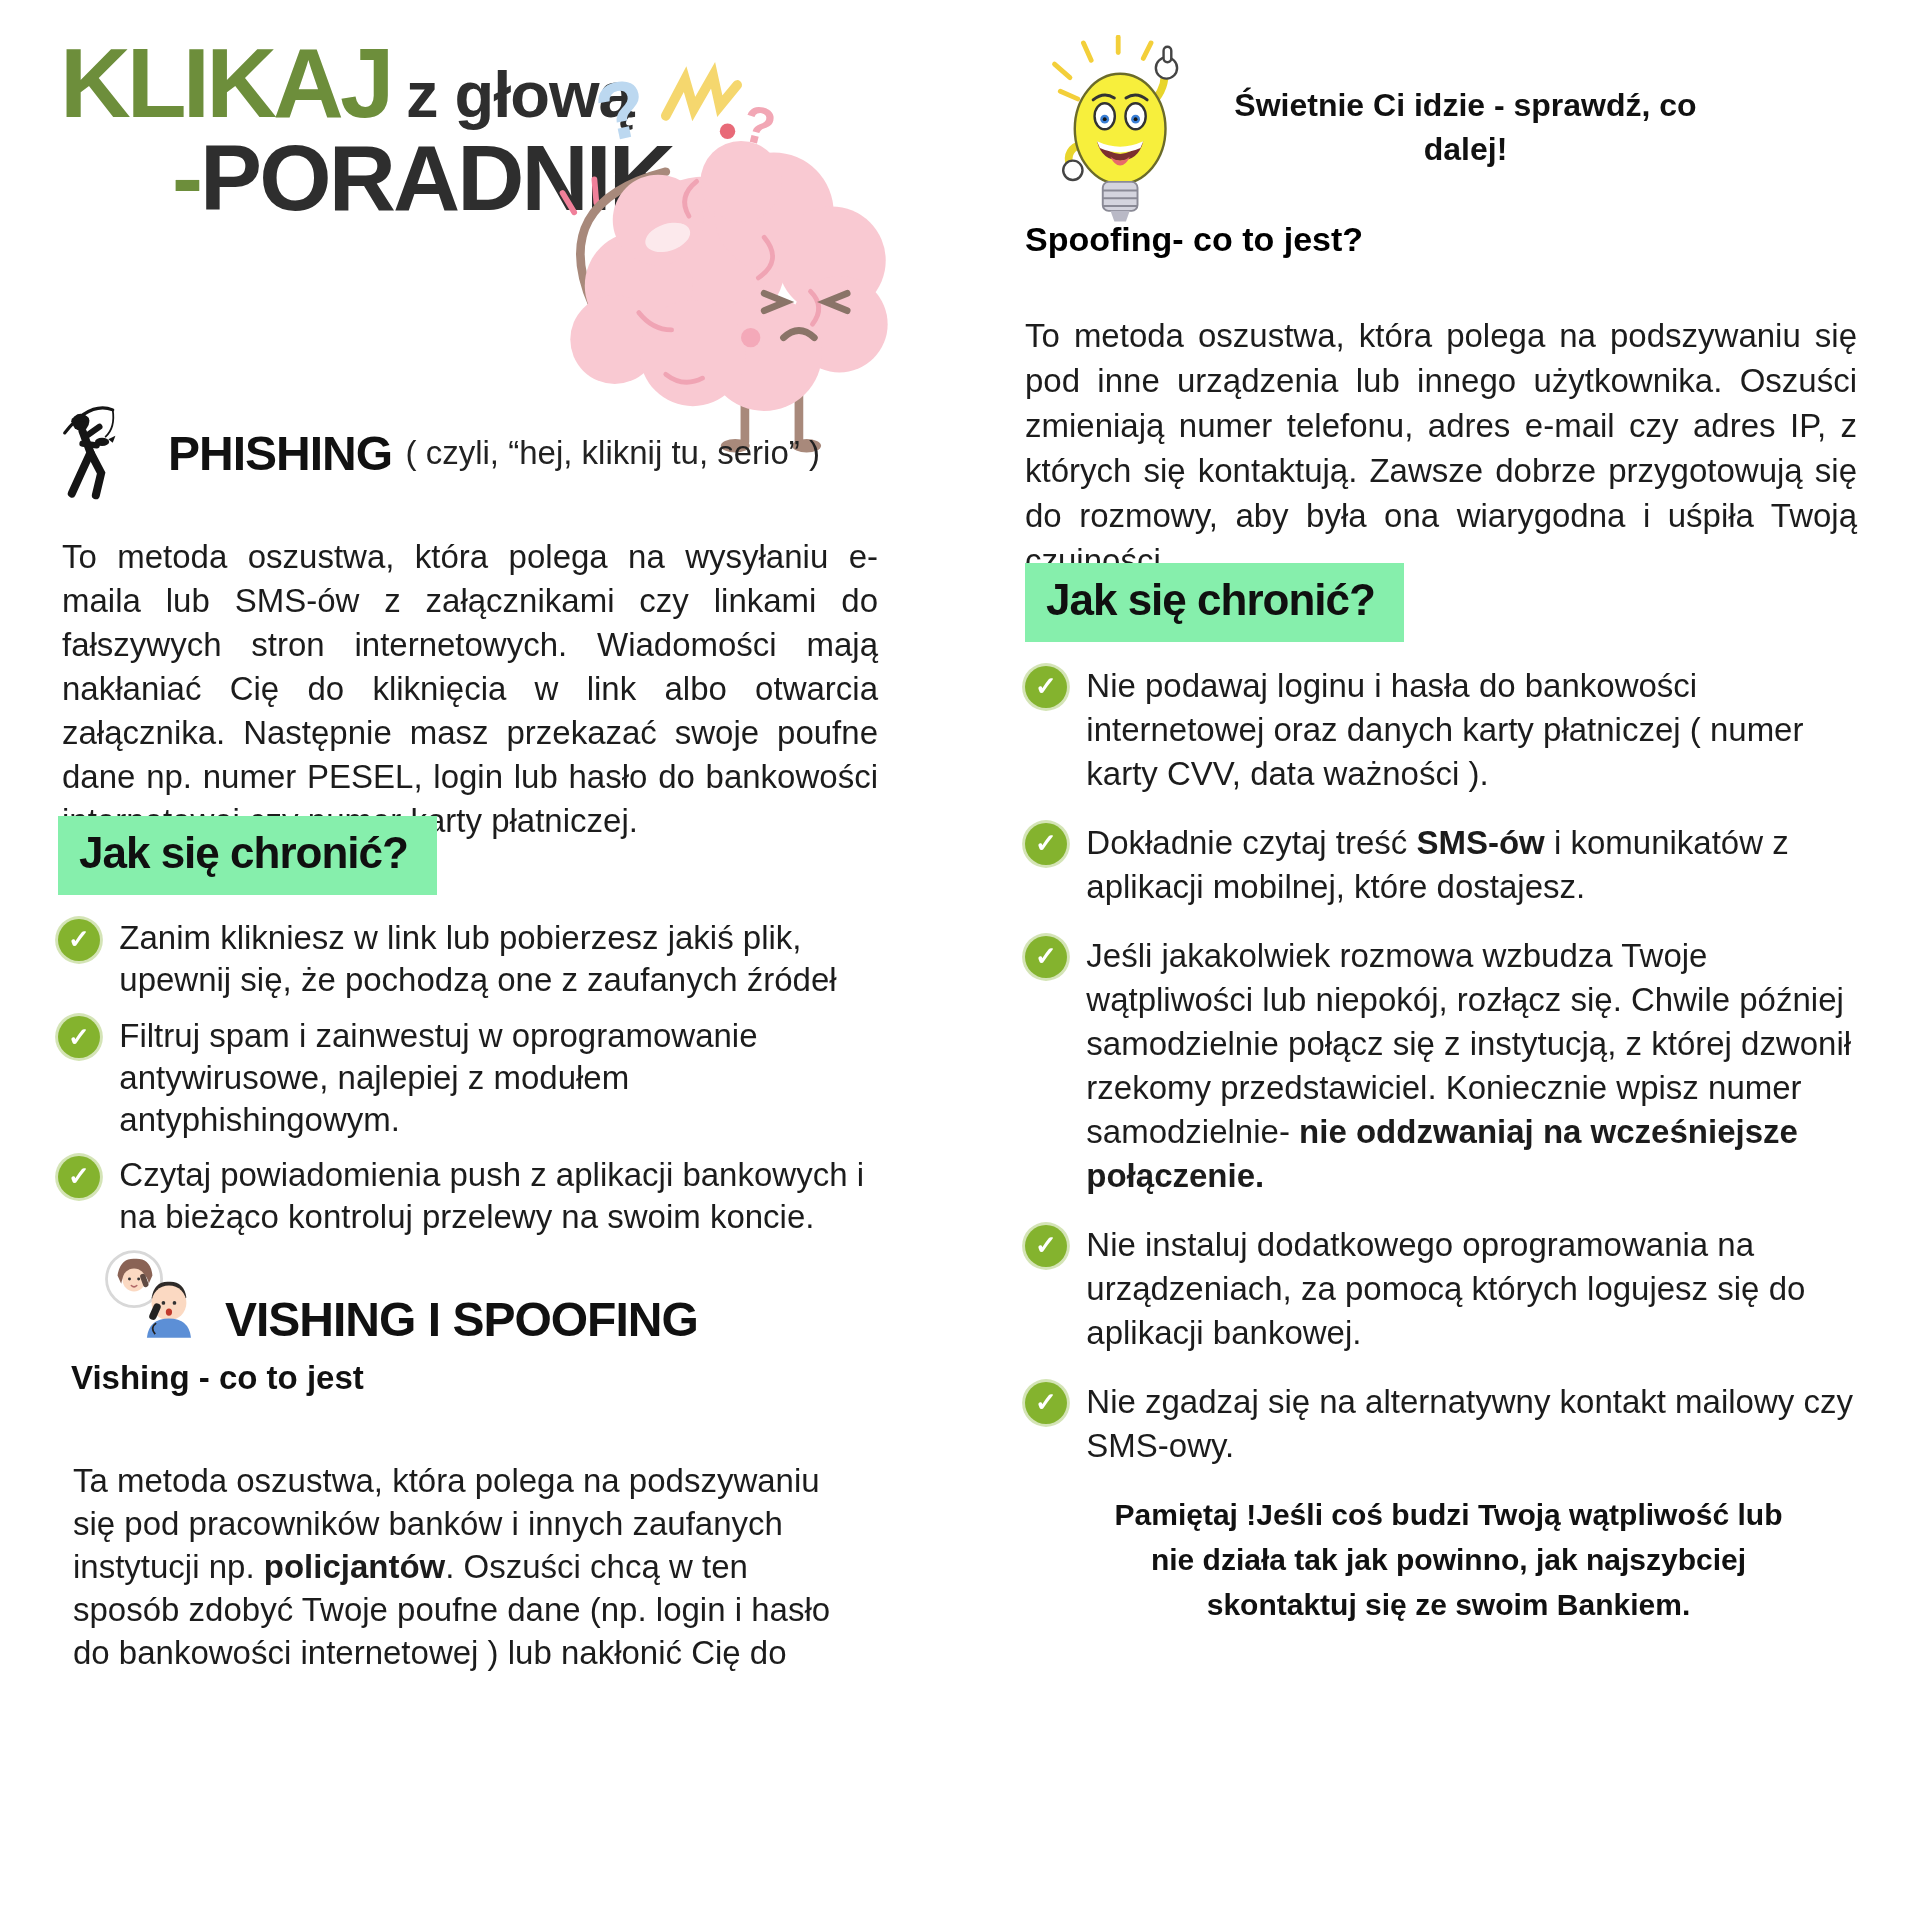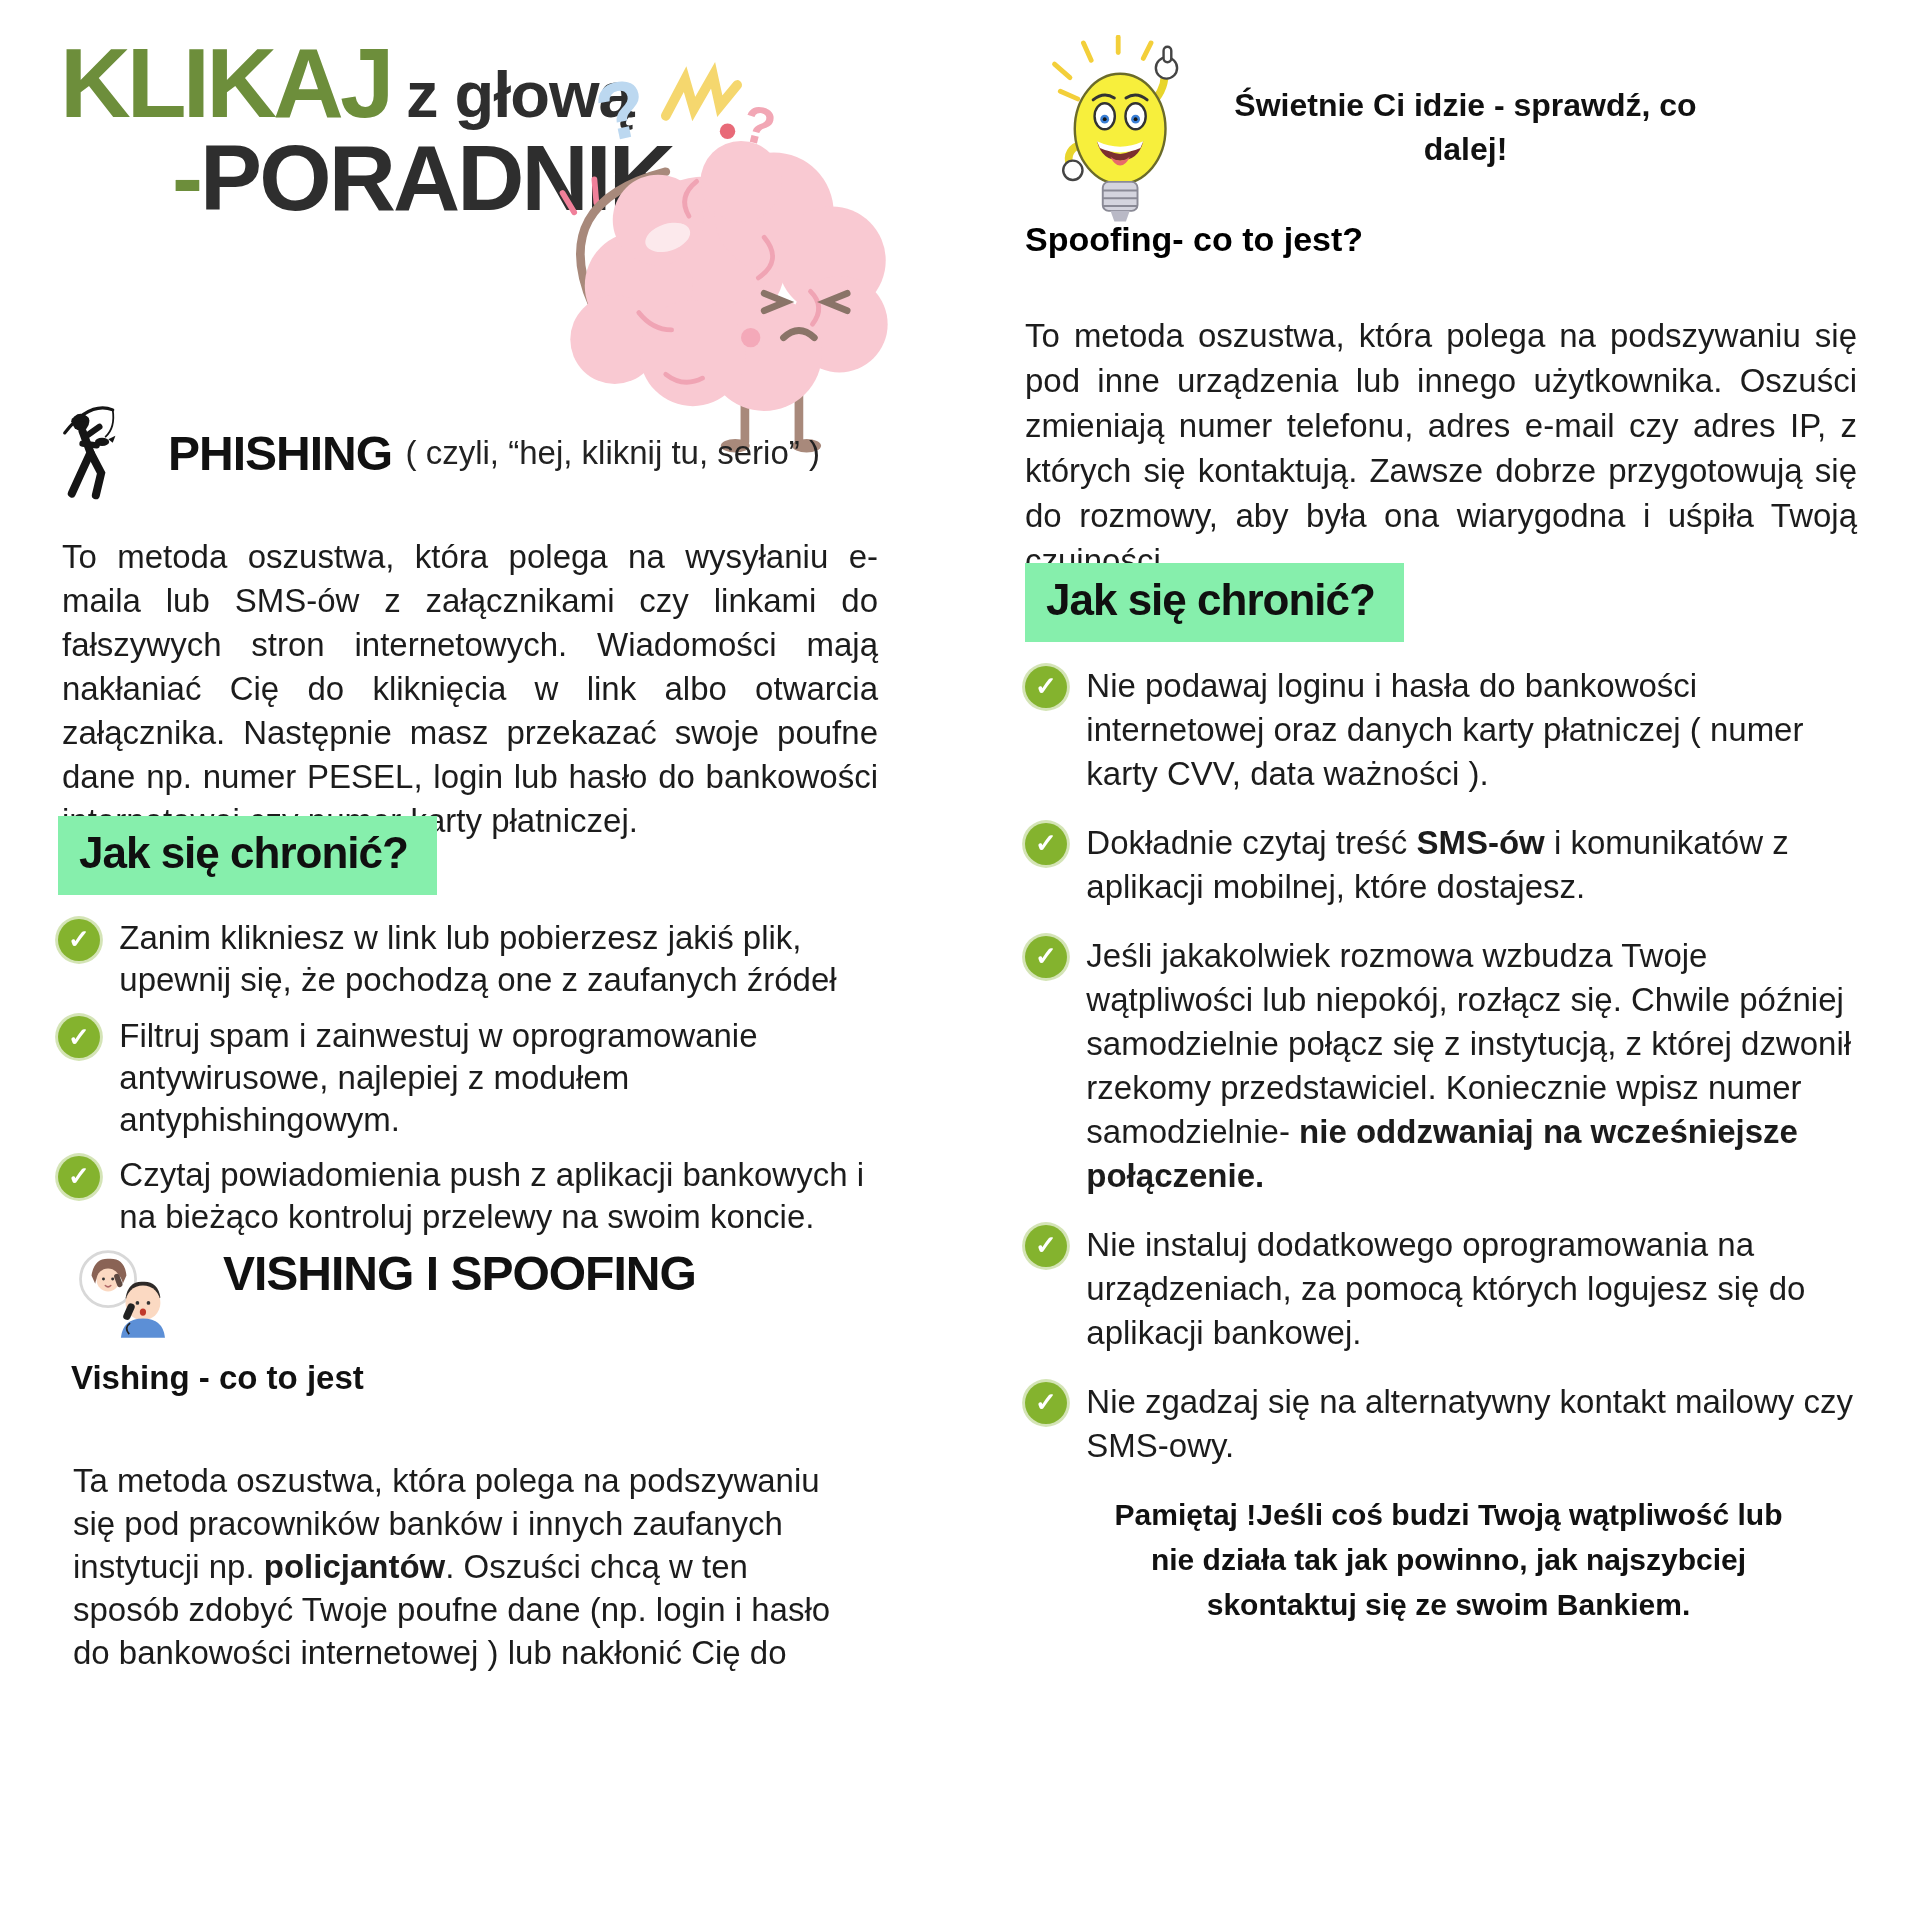--- a/index.html
+++ b/index.html
@@ -30,21 +30,21 @@
   .tip-text{flex:1;}
   b{font-weight:bold;}
   
   #brain{left:521px;top:56px;width:415px;height:409px;}
   #phish-head{left:54px;top:396px;display:flex;align-items:center;}
   #phish-head .h-big{margin-left:25px;}
   #phish-body{left:62px;top:502px;width:816px;}
   #hl-left{left:58px;top:816px;}
   #tips-left{left:58px;top:917px;width:836px;gap:13.5px;}
   #tips-left .body-text{line-height:42px;}
-  #vish-head{left:75px;top:1246px;display:flex;align-items:flex-start;gap:24px;}
+  #vish-head{left:101px;top:1246px;display:flex;align-items:flex-end;}
   #vish-head .h-big{margin-left:23px;}
   #vish-sub{left:71px;top:1359px;font-size:33px;font-weight:bold;color:#111;}
   #vish-body{left:73px;top:1419px;width:784px;line-height:43px;margin-top:40px;}
   #arrow{left:135px;top:1726px;width:79px;height:126px;}
   #foot-note{left:232px;top:1738px;width:454px;text-align:right;font-weight:bold;font-size:32px;line-height:48px;color:#111;}
   #power{left:679px;top:1767px;width:149px;height:166px;}
   
   #bulb{left:1041px;top:35px;width:166px;height:205px;}
   #intro{left:1224px;top:83px;width:483px;text-align:center;font-weight:bold;font-size:32px;line-height:44px;color:#111;}
   #spoof-h{left:1025px;top:220px;font-size:34px;font-weight:bold;color:#000000;}

